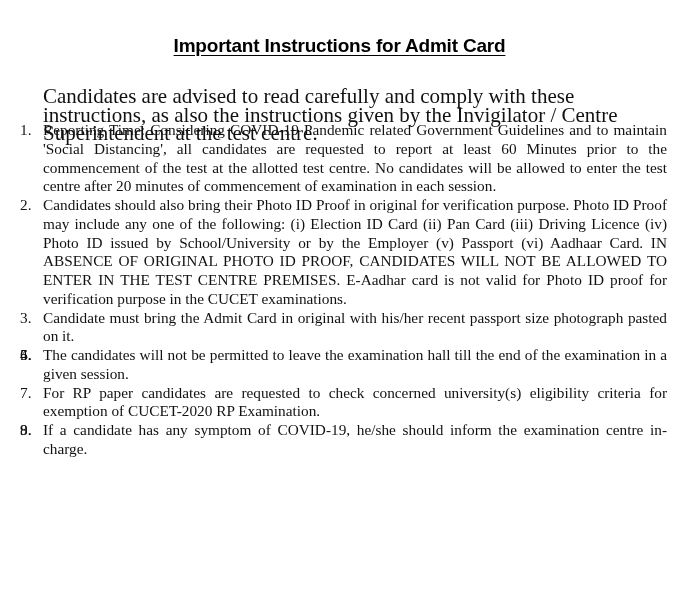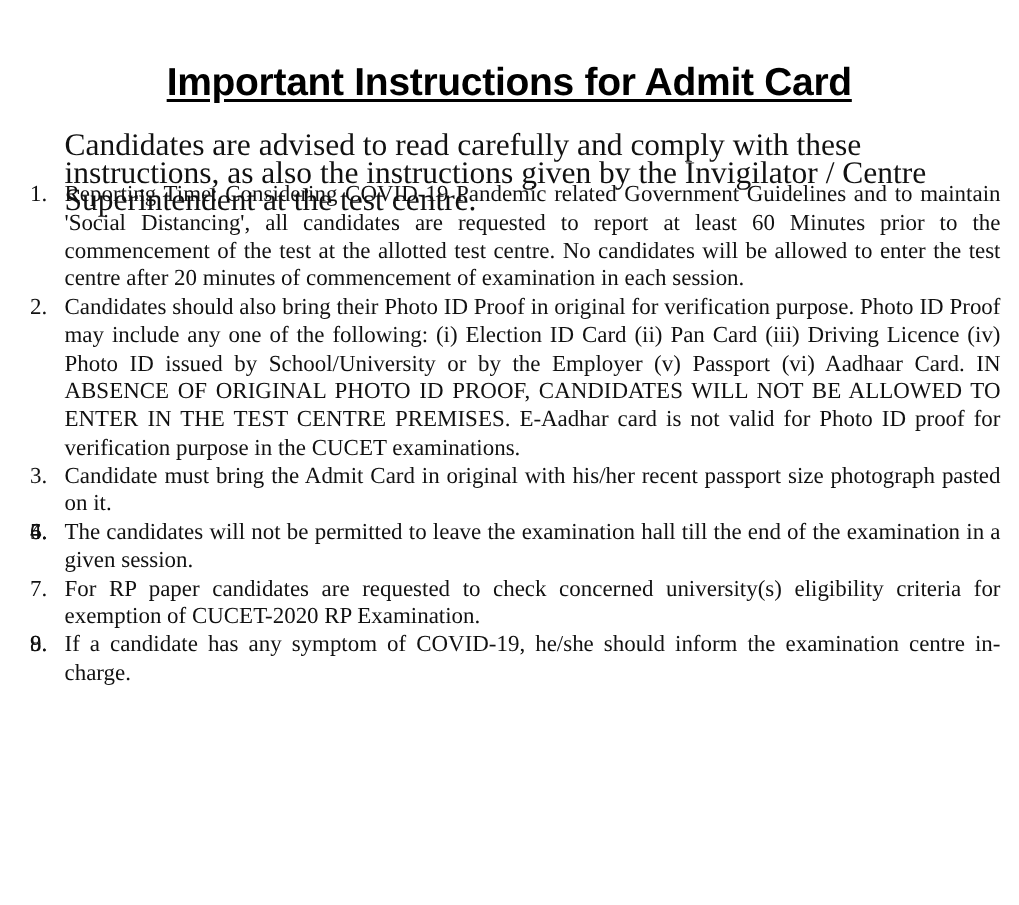--- a/index.html
+++ b/index.html
@@ -1,19 +1,19 @@
 <!DOCTYPE html>
 <html><head>
   <meta charset="utf-8">
   <style>
     html, body { margin:0; padding:0; background:#ffffff; }
     body { width:679px; height:603px; overflow:hidden; position:relative; color:#111; }
     .title {
       position:absolute; top:22px; left:0; width:679px; text-align:center;
-      font-family:"Liberation Sans", sans-serif; font-size:26px; font-weight:bold;
+      font-family:"Liberation Sans", sans-serif; font-size:19px; font-weight:bold;
       text-decoration:underline; text-underline-offset:3px; letter-spacing:-0.2px; color:#000;
     }
     .intro {
       position:absolute; top:66px; left:43px; width:620px;
       font-family:"Liberation Serif", serif; font-size:21px; line-height:18.6px; color:#111;
     }
     .list {
       position:absolute; top:121px; left:0; width:679px; margin:0; padding:0; list-style:none;
       font-family:"Liberation Serif", serif; font-size:15.3px; line-height:18.75px; color:#111;
     }

